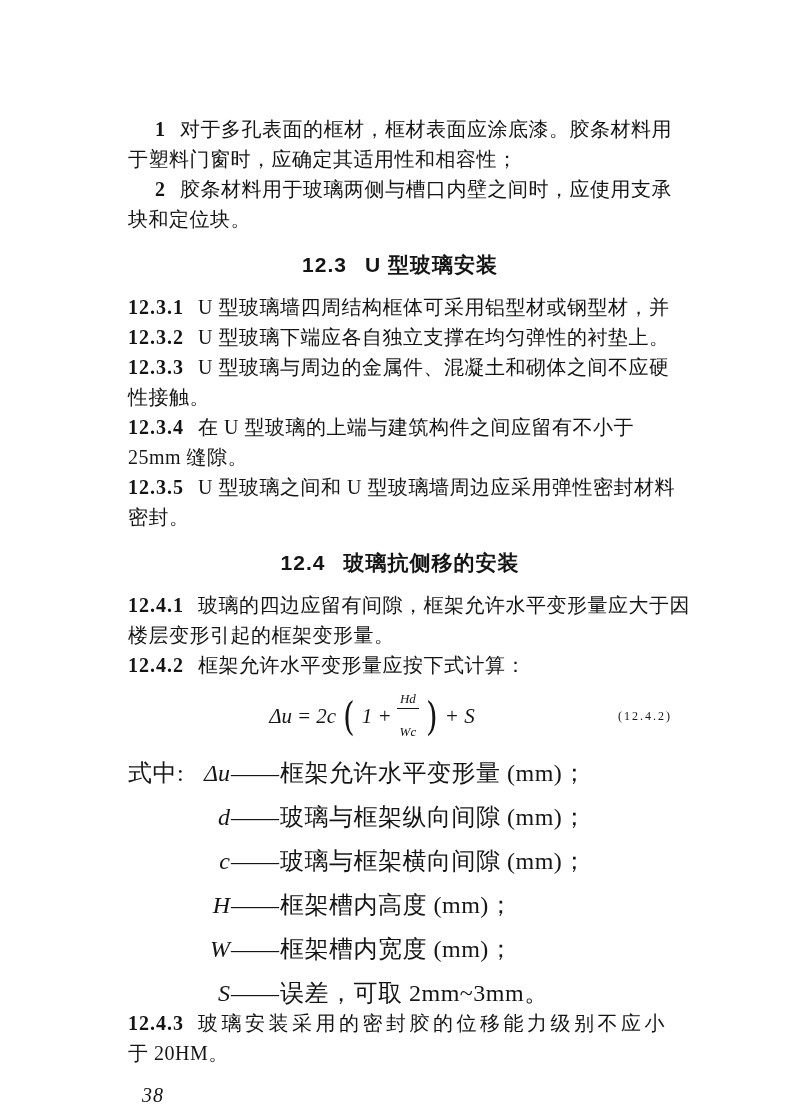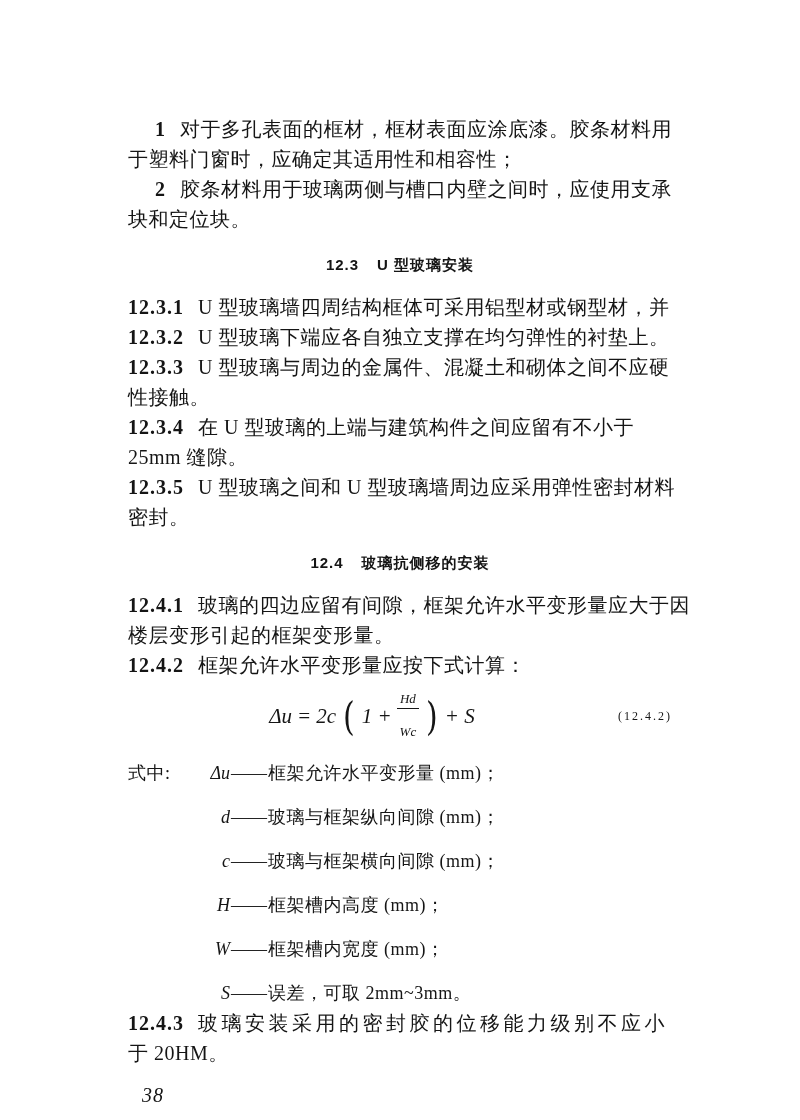--- a/index.html
+++ b/index.html
@@ -25,21 +25,21 @@
   .indent{padding-left:27px;}
   .num{
     font-weight:bold;
     margin-right:14px;
     letter-spacing:1px;
   }
   .heading{
     text-align:center;
     font-family:"Liberation Sans","DejaVu Sans",sans-serif;
     font-weight:bold;
-    font-size:15px;
+    font-size:21px;
     line-height:30px;
     margin:16px 0 12px 0;
     white-space:nowrap;
     letter-spacing:1px;
   }
   .heading .hnum{margin-right:18px;}
   .spread{letter-spacing:3.5px;}
   
   .formula-row{
     position:relative;
@@ -80,21 +80,21 @@
     right:0;top:50%;
     transform:translateY(-50%);
     font-size:12px;
     font-style:normal;
     letter-spacing:2px;
   }
   
   .where-row{
     display:flex;
     align-items:baseline;
-    font-size:18px;
+    font-size:24px;
     line-height:30px;
     white-space:nowrap;
     margin-top:14px;
   }
   .where-label{width:56px;flex:0 0 56px;letter-spacing:.5px;}
   .where-sym{
     width:46px;flex:0 0 46px;
     text-align:right;
     font-style:italic;
     letter-spacing:0;

